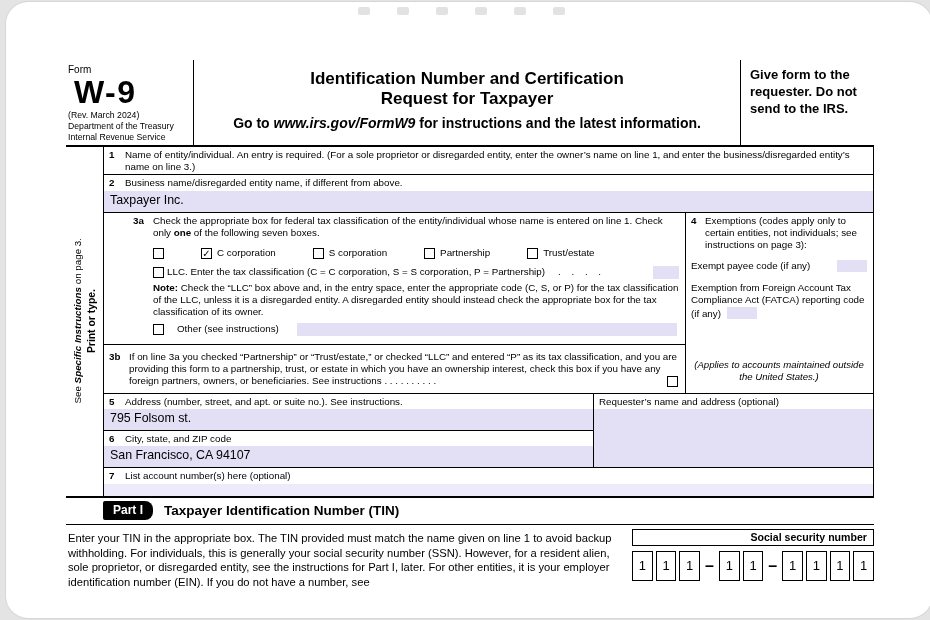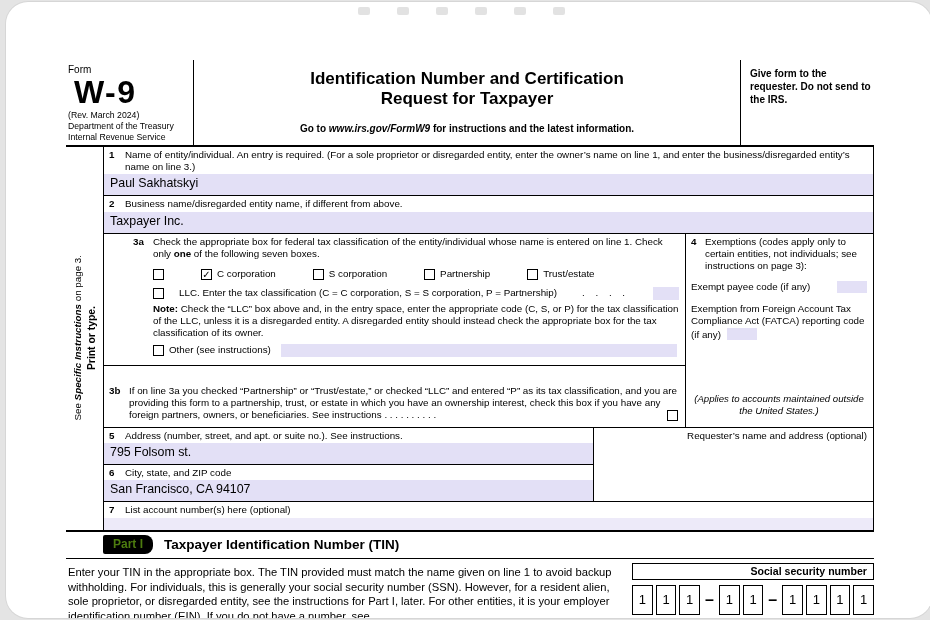--- a/index.html
+++ b/index.html
@@ -22,23 +22,23 @@
   .form { position:absolute; left:60px; top:58px; width:808px; }
 
   
   .header { display:flex; border-bottom:2px solid #000; }
   .h-left { width:128px; flex:none; border-right:1px solid #000; padding:2px 4px 2px 2px; box-sizing:border-box; }
   .form-word { font-size:10px; line-height:1; margin-top:3px; }
   .w9 { font-size:32px; font-weight:bold; letter-spacing:1.5px; line-height:1; margin:1px 0 2px 6px; }
   .h-small { font-size:8.7px; line-height:1.25; }
   .h-center { flex:1; border-right:1px solid #000; text-align:center; padding:9px 10px 4px; box-sizing:border-box; }
   .title { font-size:17px; font-weight:bold; line-height:1.18; }
-  .goto { font-size:10px; font-weight:bold; margin-top:14px; }
+  .goto { font-size:14px; font-weight:bold; margin-top:6px; }
   .goto .url { font-style:italic; }
-  .h-right { width:133px; flex:none; box-sizing:border-box; padding:7px 2px 12px 9px; font-size:10px; font-weight:bold; line-height:1.3; }
+  .h-right { width:133px; flex:none; box-sizing:border-box; padding:7px 2px 12px 9px; font-size:13px; font-weight:bold; line-height:1.3; }
 
   
   .before { border-bottom:2px solid #000; font-size:10.6px; padding:2px 2px 4px 2px; }
   .b { font-weight:bold; } .i { font-style:italic; } .bi { font-weight:bold; font-style:italic; }
 
   
   .rows { margin-left:37px; border-left:1px solid #000; border-right:1px solid #000; position:relative; box-sizing:border-box; }
   .side { position:absolute; left:-38px; top:0; bottom:0; width:37px; display:flex; align-items:center; justify-content:center; gap:3px; }
   .vtext { writing-mode:vertical-rl; transform:rotate(180deg); font-size:9.8px; white-space:nowrap; }
   .vtext.print { font-weight:bold; font-size:10.4px; }
@@ -51,53 +51,53 @@
   .row3 { display:flex; }
   .r3l { flex:1; min-width:0; display:flex; flex-direction:column; }
   .sec3a { padding:2px 6px 2px 5px; font-size:9.8px; line-height:1.26; display:flex;margin-left:24px; }
   .sec3a .num { font-weight:bold; width:20px; flex:none; }
   .sec3a .body { flex:1; min-width:0; }
   .cb { width:11px; height:11px; border:1px solid #000; background:#fff; flex:none;
         display:inline-flex; align-items:center; justify-content:center;
         font-size:10px; font-weight:bold; line-height:1; box-sizing:border-box; }
   .cbrow { display:flex; align-items:center; gap:37px; margin:8px 0 2px; }
   .cbitem { display:flex; align-items:center; gap:5px; }
-  .llcrow { display:flex; align-items:center; gap:15px; margin:6px 0 2px; }
+  .llcrow { display:flex; align-items:center; gap:3px; margin:6px 0 2px; }
   .llc-dots { margin-left:10px; letter-spacing:4px; }
   .llc-box { width:26px; height:13px; background:#e3e0f6; margin-left:auto; flex:none; }
   .note { margin:3px 0 2px; }
-  .otherrow { display:flex; align-items:center; gap:5px; margin:4px 2px 6px 0; }
+  .otherrow { display:flex; align-items:center; gap:13px; margin:4px 2px 6px 0; }
   .other-fill { flex:1; height:13px; background:#e3e0f6; margin-left:5px; }
 
-  .sec3b { border-top:1px solid #000; display:flex; padding:19px 6px 5px 5px; font-size:9.8px; line-height:1.26; position:relative; margin-top:auto; }
+  .sec3b { border-top:1px solid #000; display:flex; padding:6px 6px 5px 5px; font-size:9.8px; line-height:1.26; position:relative; margin-top:auto; }
   .sec3b .num { font-weight:bold; width:20px; flex:none; }
   .sec3b .cb3b { position:absolute; right:7px; bottom:6px; }
 
   .r3r { width:188px; flex:none; border-left:1px solid #000; box-sizing:border-box;
          padding:2px 6px 4px 5px; font-size:9.8px; line-height:1.26; display:flex; flex-direction:column; }
   .b4head { display:flex; } .b4head .num { font-weight:bold; width:14px; flex:none; }
   .b4line { display:flex; justify-content:space-between; align-items:flex-end; margin-top:8px; }
   .mini { width:30px; height:12px; background:#e3e0f6; flex:none; }
   .fatca { margin-top:10px; }
   .fatca .mini { display:inline-block; vertical-align:-2px; margin-left:6px; }
   .applies { margin-top:auto; font-style:italic; text-align:center; font-size:9.6px; padding:8px 2px 6px; }
 
   
   .addr { display:flex; border-bottom:1px solid #000; }
   .addr-l { flex:1; min-width:0; }
   .row5 { border-bottom:1px solid #000; }
-  .req { width:280px; flex:none; border-left:1px solid #000; display:flex; flex-direction:column; box-sizing:border-box;align-items:flex-end; }
+  .req { width:280px; flex:none; border-left:1px solid #000; display:flex; flex-direction:column; box-sizing:border-box; }
   .req-label { font-size:9.8px; padding:2px 6px 2px 5px; }
   .req-fill { flex:1; background:#e3e0f6; }
 
   .row7-fill { height:12px; background:#edeaf9; }
 
   
   .part1 { border-top:2px solid #000; border-bottom:1.5px solid #000; display:flex; align-items:center; gap:11px; padding:3px 0 4px 37px; }
-  .part1-tab { background:#000; color:#4d7c0f; font-weight:bold; font-size:12px; padding:2px 10px 3px; border-radius:2px 8px 8px 2px; }
+  .part1-tab { background:#000; color:#ffffff; font-weight:bold; font-size:12px; padding:2px 10px 3px; border-radius:2px 8px 8px 2px; }
   .part1-title { font-weight:bold; font-size:13.5px; }
 
   .tin { display:flex; padding-top:4px; }
   .tin-body { flex:1; font-size:11.2px; line-height:1.32; padding:2px 16px 0 2px; }
   .ssn { width:242px; flex:none; }
   .ssn-label { border:1px solid #000; font-weight:bold; font-size:10.6px; padding:1px 6px 2px;text-align:right; }
   .ssn-row { display:flex; align-items:center; gap:3px; margin-top:5px; }
   .digit { width:21px; height:30px; border:1.5px solid #000; box-sizing:border-box;
            display:flex; align-items:center; justify-content:center; font-size:13px; background:#fff; }
   .dash { font-weight:bold; padding:0 2px; }
@@ -142,21 +142,20 @@
       <div class="side">
         <span class="vtext"><span>See </span><span class="bi">Specific Instructions</span><span> on page 3.</span></span>
         <span class="vtext print">Print or type.</span>
       </div>
 
       <div class="row1">
         <div class="lab">
           <span class="num">1</span>
           <span>Name of entity/individual. An entry is required. (For a sole proprietor or disregarded entity, enter the owner’s name on line 1, and enter the business/disregarded entity’s name on line 3.)</span>
         </div>
-        <div class="val">Paul Sakhatskyi</div>
       </div>
 
       <div class="row2">
         <div class="lab">
           <span class="num">2</span>
           <span>Business name/disregarded entity name, if different from above.</span>
         </div>
         <div class="val">Taxpayer Inc.</div>
       </div>
 

